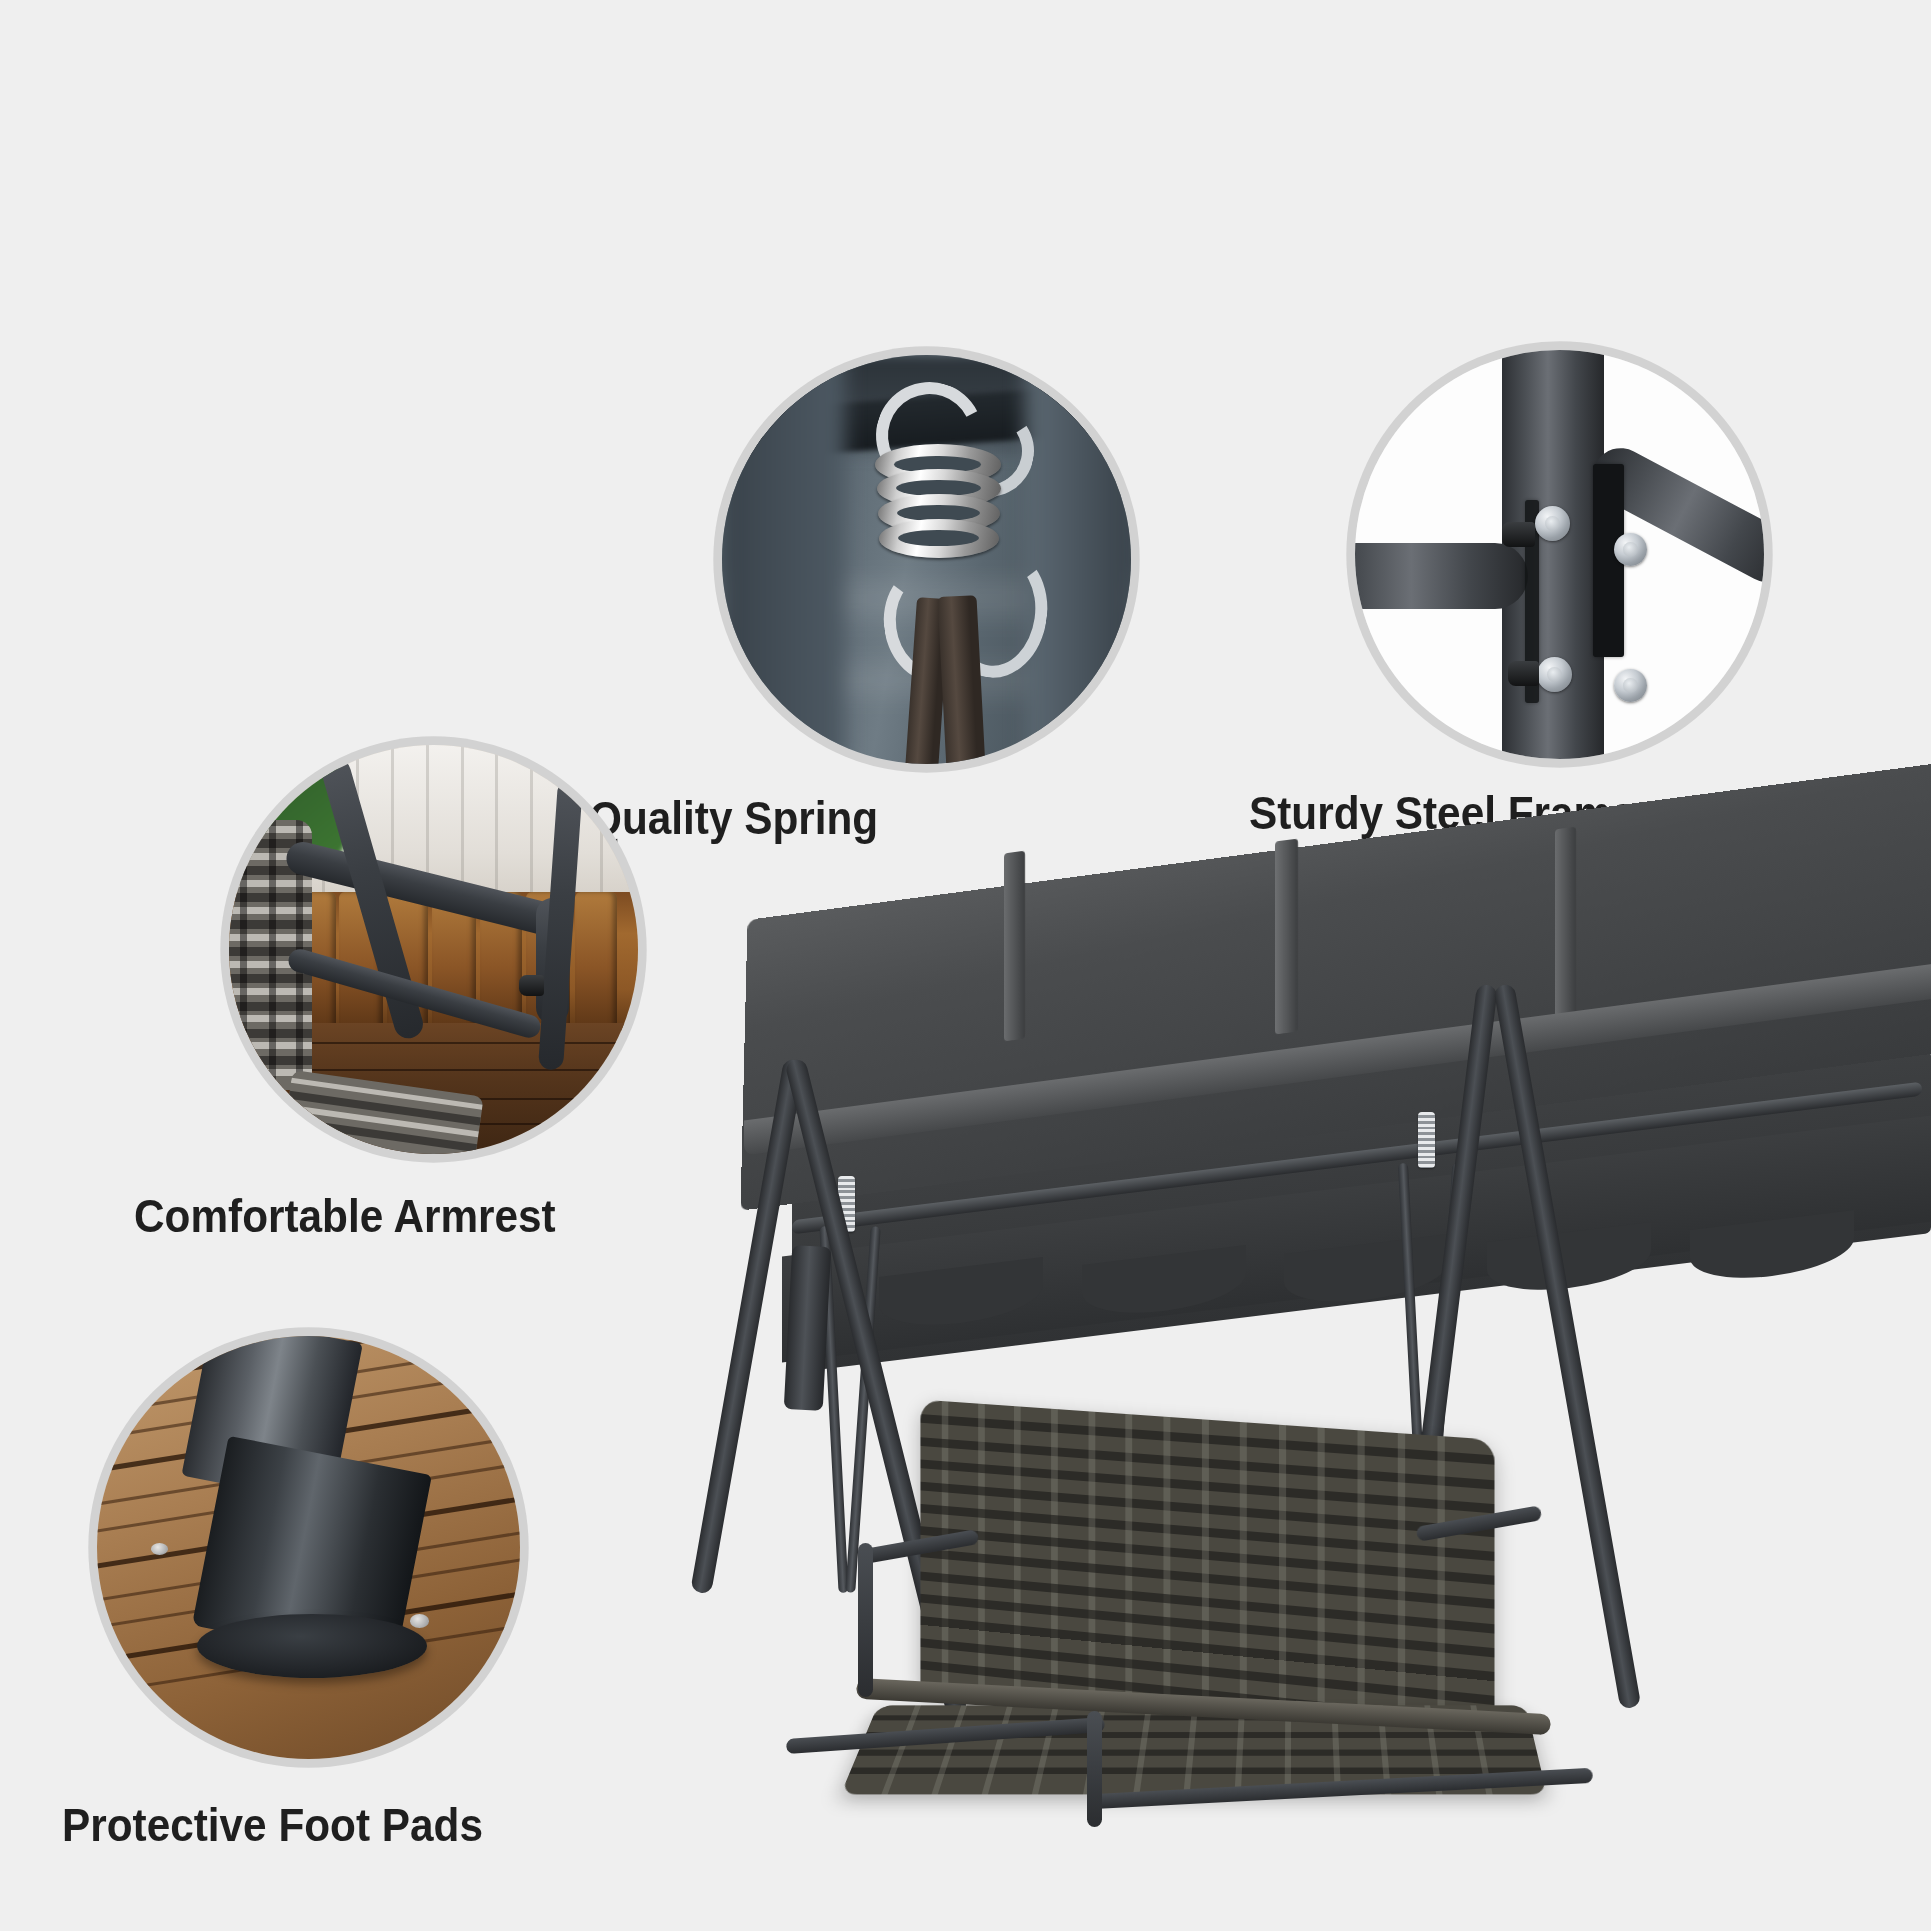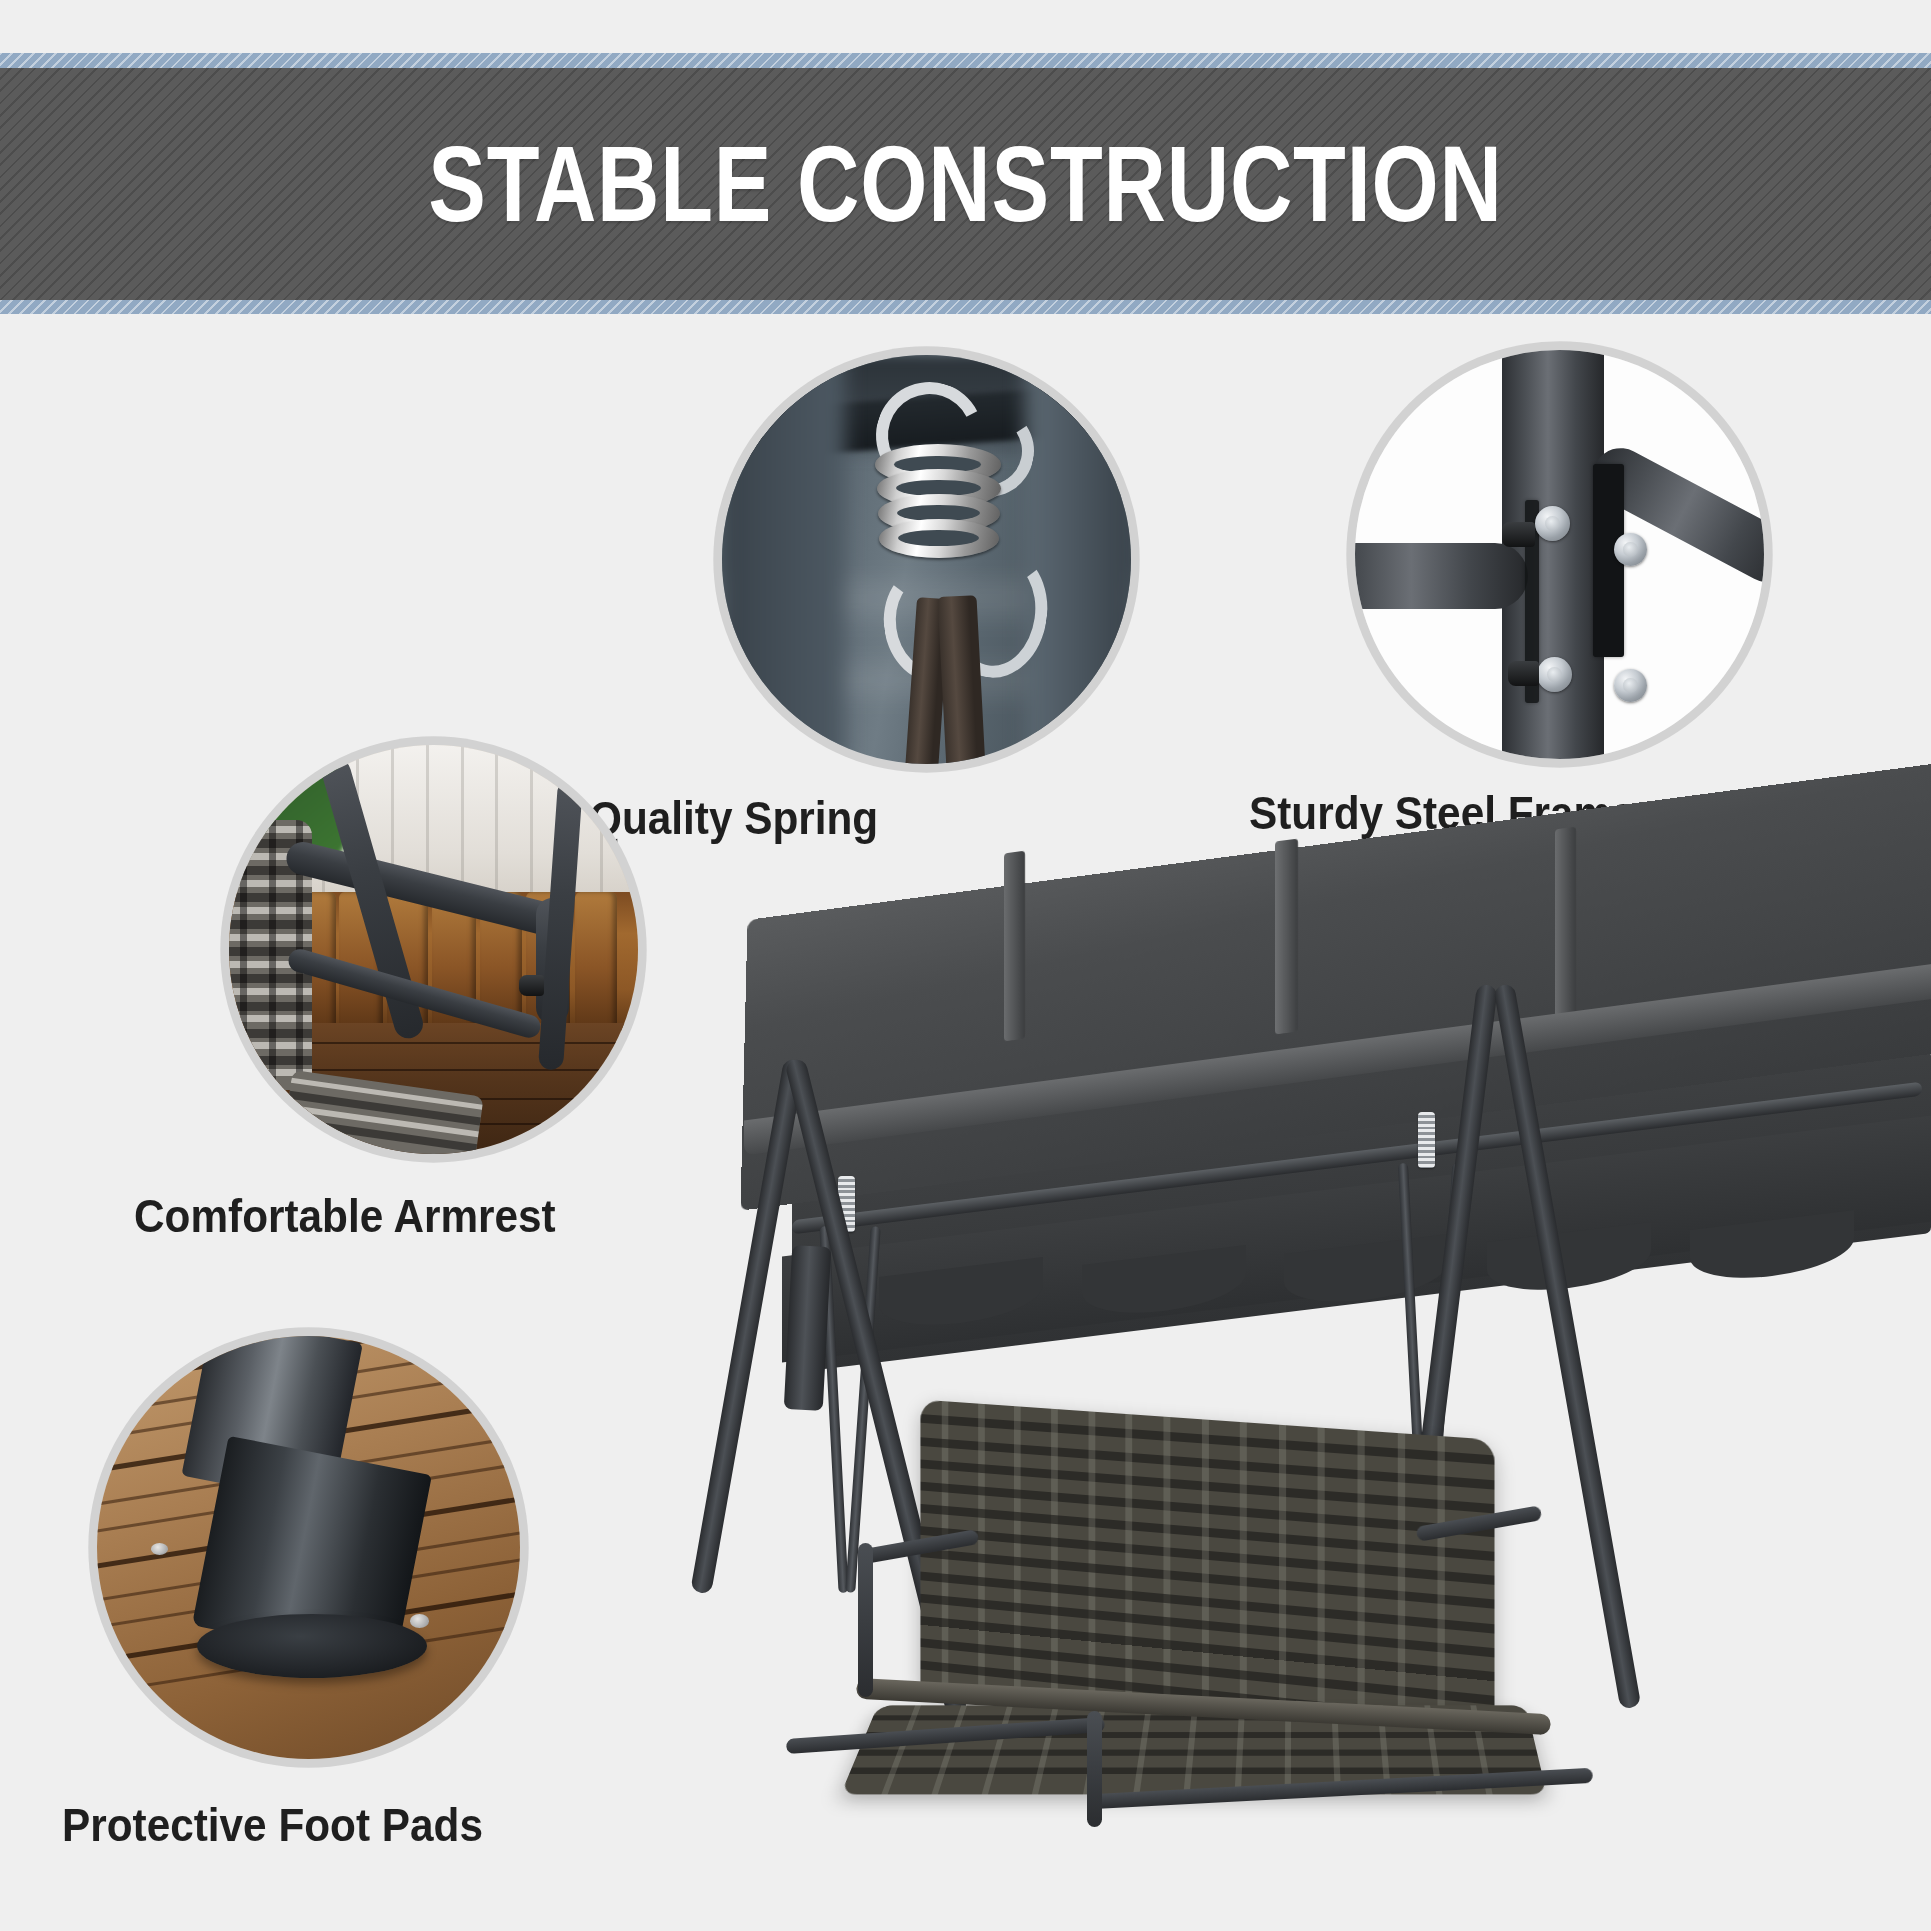--- a/index.html
+++ b/index.html
@@ -259,30 +259,20 @@
   .seat-edge{
     position:absolute;border-radius:13.5px;
     background:linear-gradient(180deg,#6a675e,#3b3933);
   }
 </style>
 </head>
 <body>
 
 <div id="stage">
 
-  <div class="banner">
-    <div class="stripes"></div>
-    <div class="bar top">
-      <div class="bstripes"></div>
-    </div>
-    <div class="bar bot">
-      <div class="bstripes"></div>
-    </div>
-    <div class="banner-title">STABLE CONSTRUCTION</div>
-  </div>
 
   <div class="callout" style="left:722px;top:355px;">
     <div class="circle" style="width:409px;height:409px;">
       <div class="photo ph-spring">
         <div class="dark-top"></div>
         <div class="rail" style="top:10%;height:12%;"></div>
         <div class="blur-band" style="top:55%;height:9%;"></div>
         <div class="blur-band" style="top:76%;height:7%;"></div>
         <div style="position:absolute;left:0;top:0;width:30%;height:100%;background:linear-gradient(90deg,#39424a,#4e5a64);filter:blur(9.7px);"></div>
         <div style="position:absolute;right:0;top:0;width:26%;height:100%;background:linear-gradient(90deg,#5d6a74,#39424a);filter:blur(9.7px);"></div>

